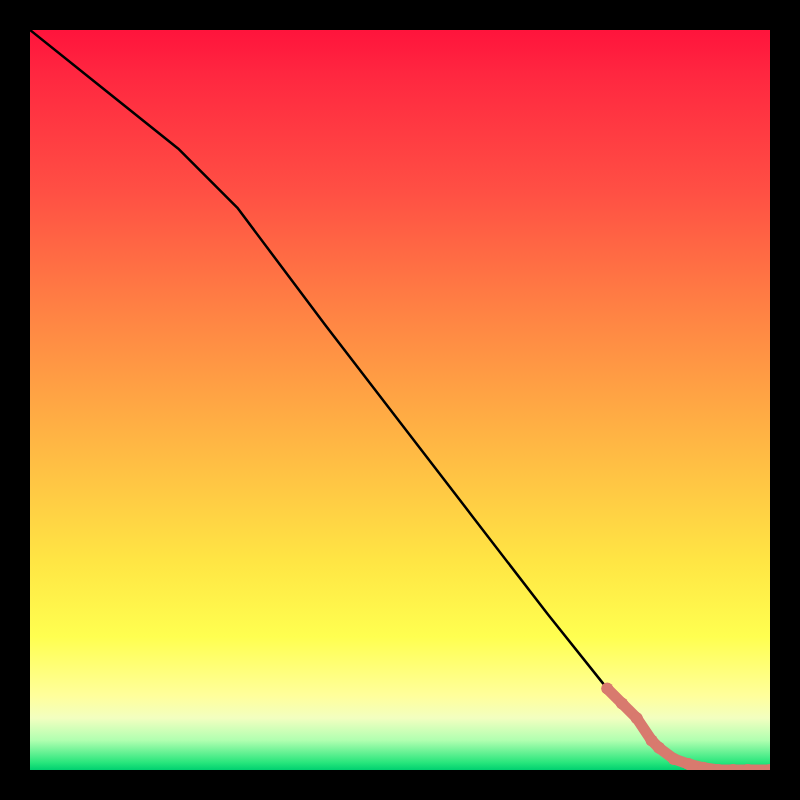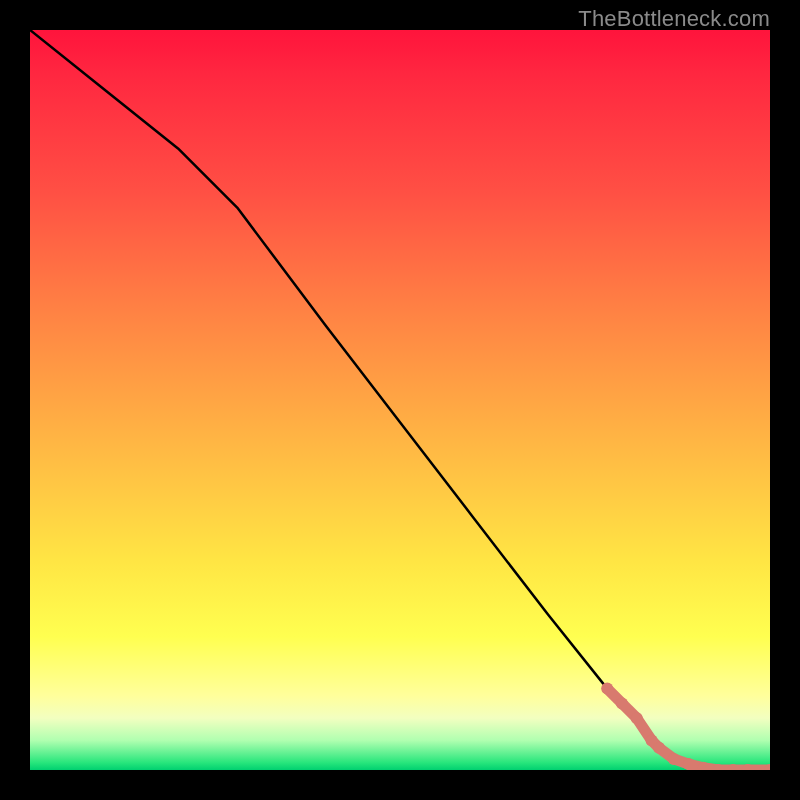--- a/index.html
+++ b/index.html
@@ -73,21 +73,20 @@
     stroke-width: 11;
     stroke-linecap: round;
   }
 </style>
 </head>
 <body>
 
 <div class="frame">
   <div class="plot"></div>
 
-  <div class="watermark">TheBottleneck.com</div>
 
   <svg class="overlay" viewBox="0 0 740 740">
 
     <path id="curve-path" class="curve" d="M0.0 0.0 L74.0 59.2 L148.0 118.4 L207.2 177.6 L296.0 296.0 L370.0 392.2 L444.0 488.4 L518.0 584.6 L577.2 658.6 L621.6 710.4 L651.2 732.6 L680.8 740.0 L710.4 740.0 L740.0 740.0"></path>
 
     <g id="marker-group">
         <circle cx="577.2" cy="658.6" r="6" class="marker"></circle>
         <line x1="577.2" y1="658.6" x2="592.0" y2="673.4" class="segment"></line>
         <circle cx="592.0" cy="673.4" r="6" class="marker"></circle>
         <line x1="592.0" y1="673.4" x2="606.8" y2="688.2" class="segment"></line>

